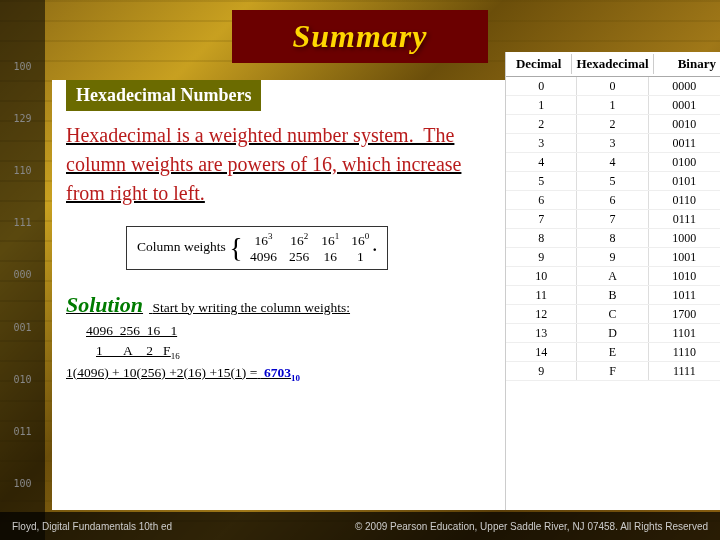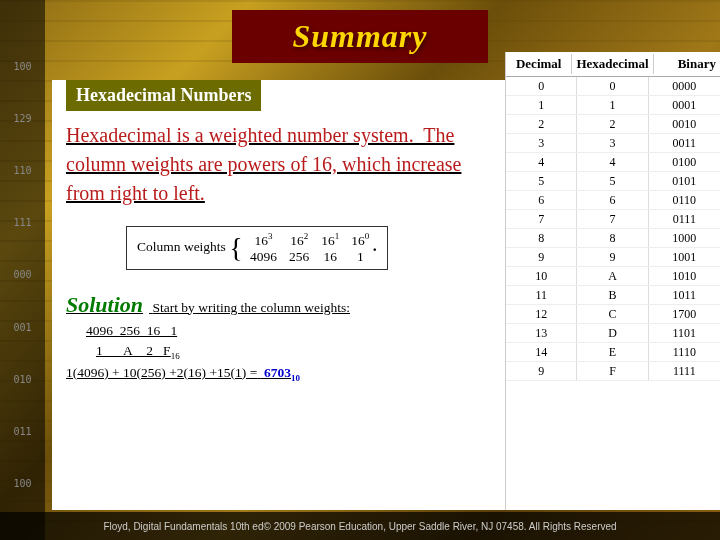--- a/index.html
+++ b/index.html
@@ -224,21 +224,21 @@
       border-right: none;
     }
 
     .footer-bar {
       position: absolute;
       bottom: 0; left: 0; right: 0;
       height: 28px;
       background: rgba(0,0,0,0.7);
       display: flex;
       align-items: center;
-      justify-content: center;
+      justify-content: space-between;
       padding: 0 12px;
       z-index: 10;
       color: #ccc;
       font-size: 10px;
       font-family: Arial, sans-serif;
     }
 
     sub {
       font-size: 9px;
     }

